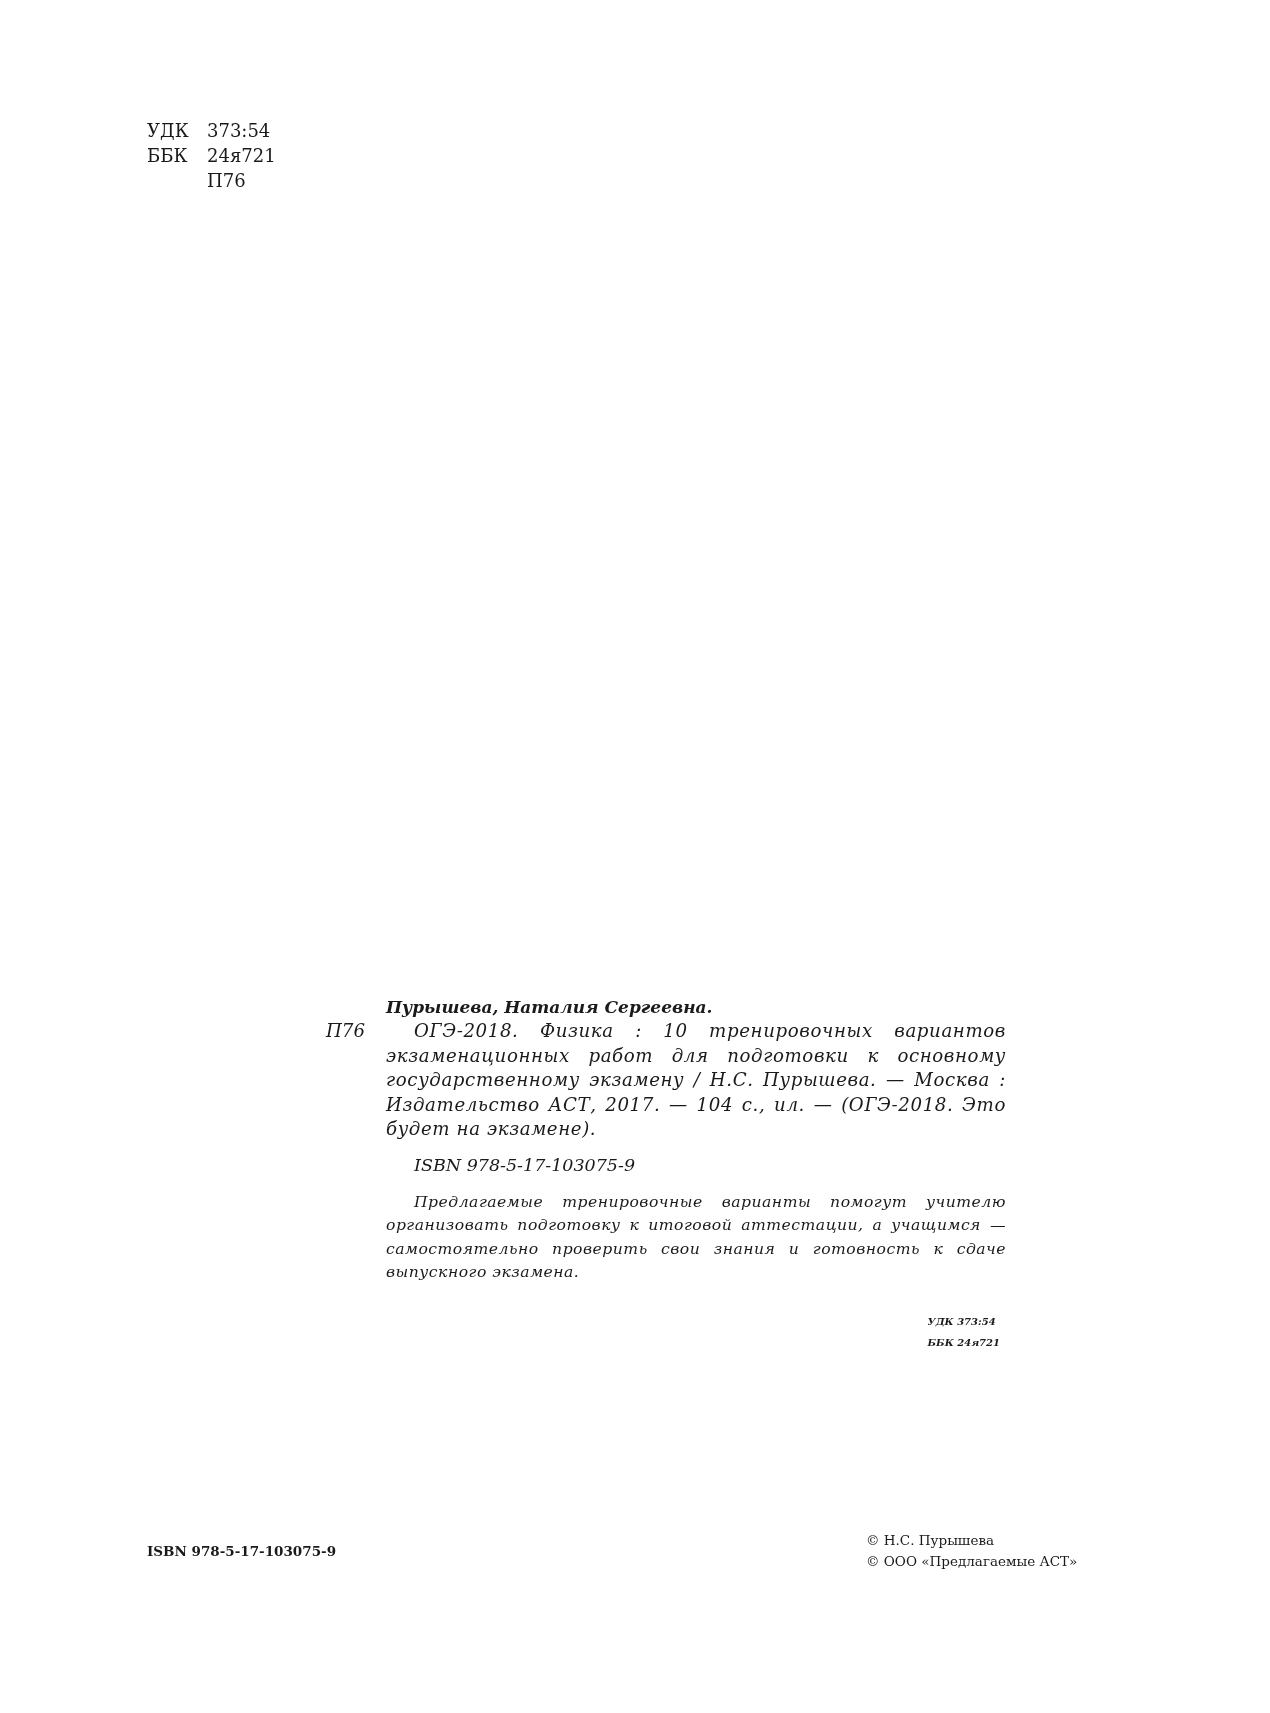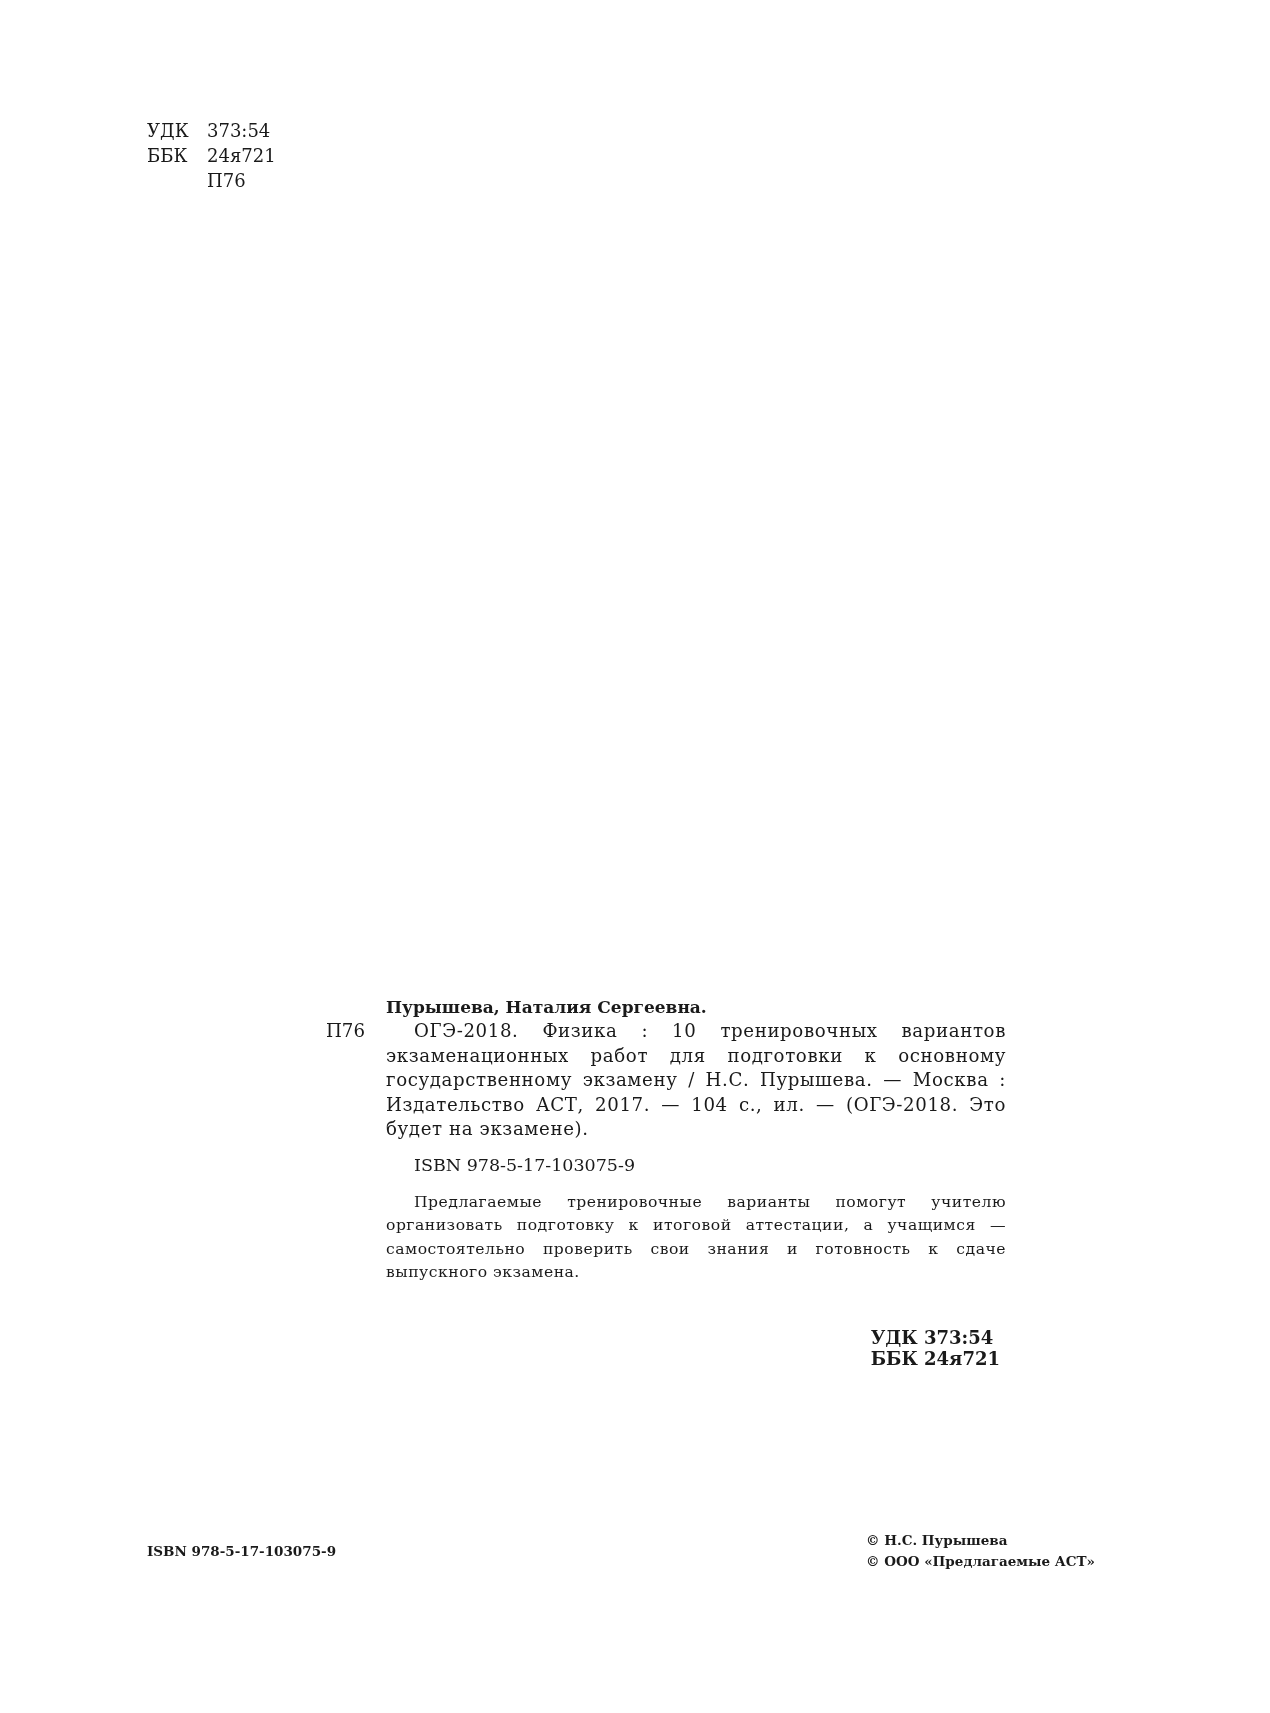--- a/index.html
+++ b/index.html
@@ -26,20 +26,21 @@
     }
     .top-class .row { display: flex; white-space: nowrap; }
     .top-class .k { width: 60px; display: inline-block; }
     .top-class .v { display: inline-block; }
 
     
     .card {
       left: 326px;
       top: 995px;
       width: 680px;
+      font-style: italic;
     }
     .author {
       margin-left: 60px;
       font-weight: bold;
       font-size: 17px;
       line-height: 24px;
       white-space: nowrap;
     }
     .entry {
       display: flex;
@@ -71,44 +72,44 @@
       line-height: 23.6px;
     }
     .abstract p {
       margin: 0;
       text-indent: 28px;
       text-align: justify;
       letter-spacing: 0.5px;
     }
     .card-class {
       text-align: right;
-      margin-top: 42px;
+      margin-top: 26px;
       width: 680px;
       font-weight: bold;
-      font-size: 18px;
+      font-size: 10px;
       line-height: 21px;
     }
     .card-class .inner {
       display: inline-block;
       text-align: left;
       margin-right: 6px;
     }
 
     
     .bottom-isbn {
       left: 147px;
       top: 1543px;
       font-weight: bold;
       font-size: 13.5px;
       white-space: nowrap;
     }
     .copyright {
       left: 866px;
       top: 1530px;
-      font-weight: bold;
+      font-weight: normal;
       font-size: 13.5px;
       line-height: 21px;
       white-space: nowrap;
     }
   </style>
 </head>
 <body>
 
 <div class="abs top-class">
   <div class="row">

